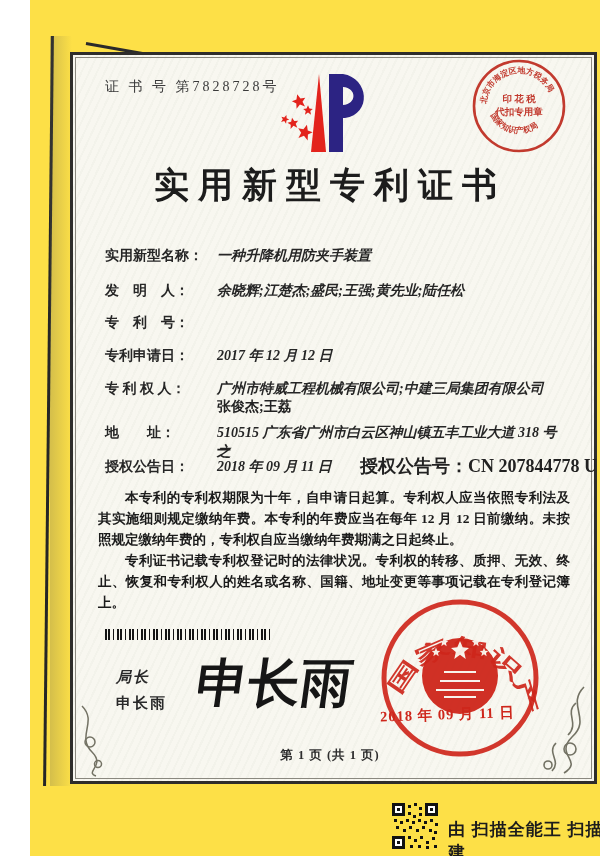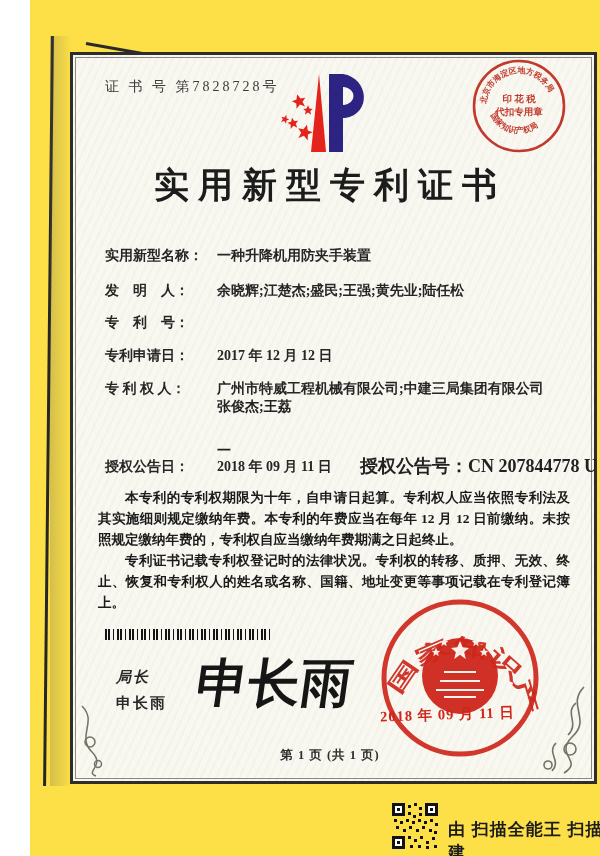--- a/index.html
+++ b/index.html
@@ -18,21 +18,21 @@
     background-image:repeating-linear-gradient(115deg,rgba(130,150,120,.045) 0 2px,rgba(0,0,0,0) 2px 7px);
   }
   .frame .inner-line{position:absolute;inset:2px;border:1px solid #8a887f;pointer-events:none;}
   .cert-no{position:absolute;left:75px;top:78px;font-size:14px;letter-spacing:3px;color:#3a3a3a;}
   .stamp-top{position:absolute;left:433px;top:50px;width:112px;height:112px;}
   .logo{position:absolute;left:238px;top:70px;width:124px;height:88px;}
   .title{position:absolute;left:0;right:0;top:162px;text-align:center;font-size:35px;font-weight:700;letter-spacing:9px;color:#1c1c1c;}
   
   .frow{position:absolute;left:75px;width:462px;font-size:14px;display:flex;line-height:19px;}
   .frow .lbl{flex:0 0 112px;font-weight:700;color:#262626;white-space:pre;}
-  .frow .val{font-weight:600;color:#262626;}
+  .frow .val{font-weight:600;color:#262626;font-style:italic;}
   .f0{top:246px}.f1{top:281px}.f2{top:313px}.f3{top:346px}.f4{top:379px}.f5{top:423px}.f6{top:457px}
   .sub{position:absolute;left:187px;width:350px;font-size:14px;font-weight:600;}
   .s4{top:398px}.s5{top:442px}
   .grant2{position:absolute;left:330px;top:457px;font-size:18px;display:flex;line-height:19px;}
   .grant2 .lbl{font-weight:700;white-space:pre;}
   .grant2 .val{font-weight:600;}
   
   .bodytext{position:absolute;left:68px;right:60px;top:487px;font-size:13.5px;line-height:21px;text-align:justify;color:#1b1b1b;}
   .bodytext p{margin:0;text-indent:2em;font-weight:600;}
   
@@ -111,20 +111,24 @@
   </div>
   <div class="frow f3">
     <span class="lbl">专利申请日：</span>
     <span class="val">2017 年 12 月 12 日</span>
   </div>
   <div class="frow f4">
     <span class="lbl">专 利 权 人：</span>
     <span class="val">广州市特威工程机械有限公司;中建三局集团有限公司</span>
   </div>
   <div class="sub s4">张俊杰;王荔</div>
+  <div class="frow f5">
+    <span class="lbl">地　　址：</span>
+    <span class="val">510515 广东省广州市白云区神山镇五丰工业大道 318 号之</span>
+  </div>
   <div class="sub s5">一</div>
   <div class="frow f6">
     <span class="lbl">授权公告日：</span>
     <span class="val">2018 年 09 月 11 日</span>
   </div>
   <div class="grant2">
     <span class="lbl">授权公告号：</span>
     <span class="val">CN 207844778 U</span>
   </div>
 

